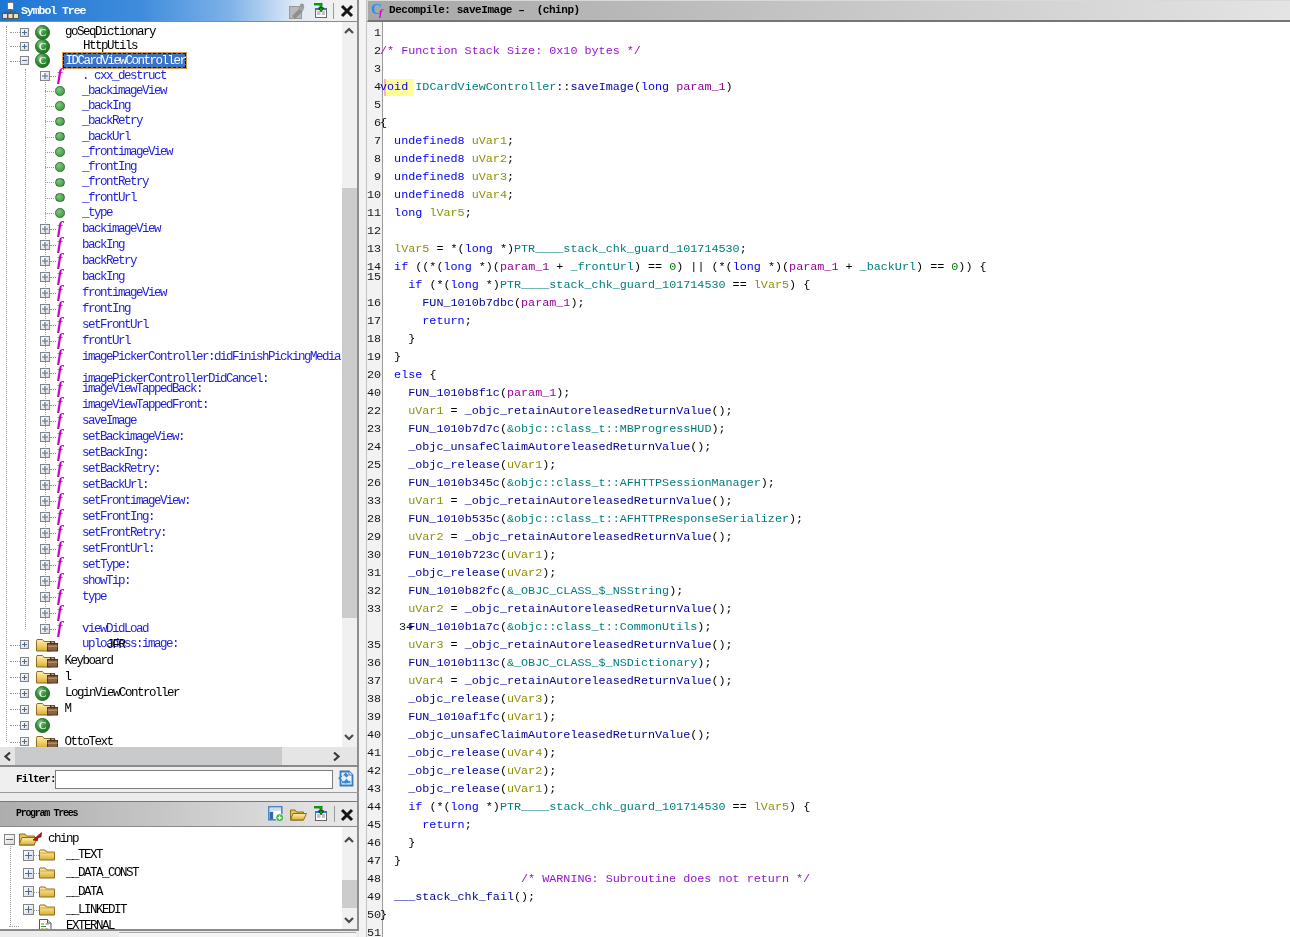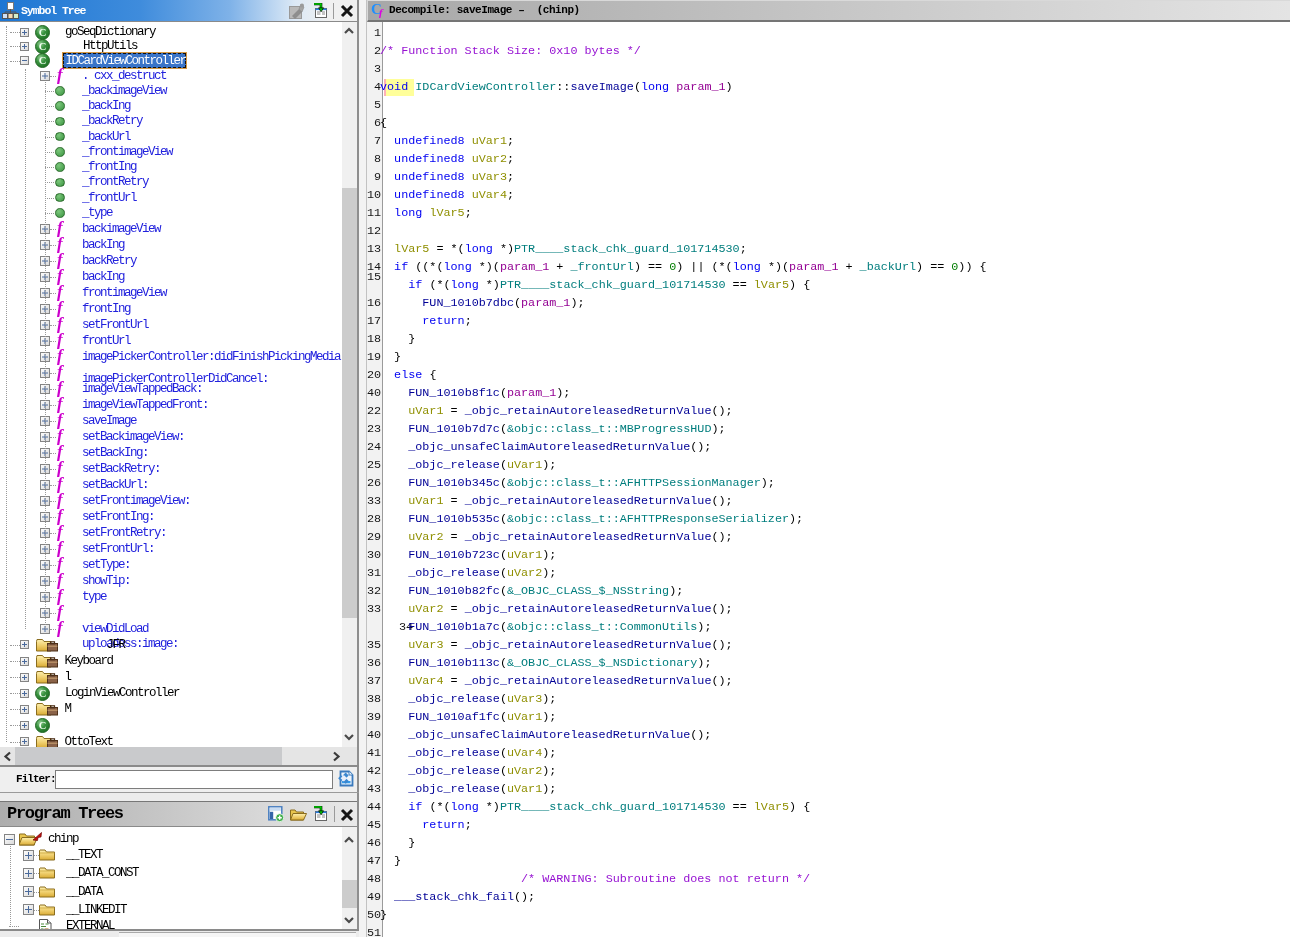--- a/index.html
+++ b/index.html
@@ -572,21 +572,21 @@
 <rect x="4" y="11" width="8.5" height="2.3" fill="#3399e8"></rect>
 <g fill="#3a86cf">
       <rect x="1" y="6.2" width="4.2" height="4.2" transform="rotate(45 3.1 8.3)"></rect>
 <rect x="5.6" y="3.4" width="4.2" height="4.2" transform="rotate(45 7.7 5.5)"></rect>
 <rect x="5.6" y="8.8" width="4.2" height="4.2" transform="rotate(45 7.7 10.9)"></rect>
     </g>
 <rect x="3.6" y="6" width="4.6" height="4.6" fill="#e8eefa" transform="rotate(45 5.9 8.3)"></rect>
 </svg>
 <div class="abs" style="left:0;top:792px;width:359px;height:1px;background:#9a9a9a;"></div>
 <div class="abs" style="left:0;top:801px;width:357px;height:26px;background:linear-gradient(90deg,#adadad 0%,#c6c6c6 45%,#e9e9e9 100%);border-top:1px solid #777;border-bottom:1px solid #8a8a8a;"></div>
-<div class="abs" style="left:7px;top:802px;height:24px;line-height:24px;font-size:17px;font-weight:bold;letter-spacing:-1.3px;color:#000;white-space:pre;">Program Trees</div>
+<div class="abs" style="left:16px;top:802px;height:24px;line-height:24px;font-size:10px;font-weight:bold;letter-spacing:-1.3px;color:#000;white-space:pre;">Program Trees</div>
 <svg class="abs" style="left:268px;top:806px" width="16" height="16" viewBox="0 0 16 16">
 <rect x="0.8" y="0.8" width="13" height="13" fill="#fff" stroke="#4a7fc0" stroke-width="1.5"></rect>
 <rect x="1.8" y="1.8" width="11" height="3" fill="#c9dcf2"></rect>
 <rect x="1.8" y="5.8" width="3.4" height="7.2" fill="#3465a8"></rect>
 <circle cx="11.7" cy="11.7" r="4" fill="#3fae49" stroke="#fff" stroke-width="0.8"></circle>
 <path d="M11.7 9.6 v4.2 M9.6 11.7 h4.2" stroke="#fff" stroke-width="1.4"></path>
 </svg>
 <svg class="abs" style="left:290px;top:807px" width="17" height="14" viewBox="0 0 17 14">
 <path d="M0.5 3 v10 h13 v-8 h-7 l-1.5 -2 h-4 z" fill="#e8c54e" stroke="#8a6d1f"></path>
 <path d="M3 6.5 h13.5 l-3 6.5 h-13 z" fill="url(#gf)" stroke="#8a6d1f"></path>

